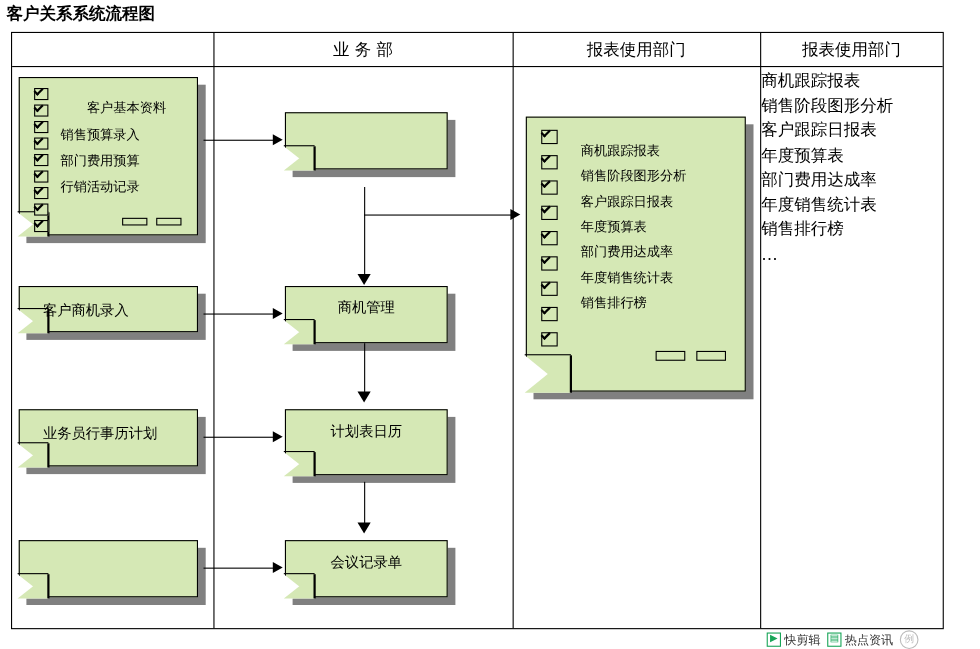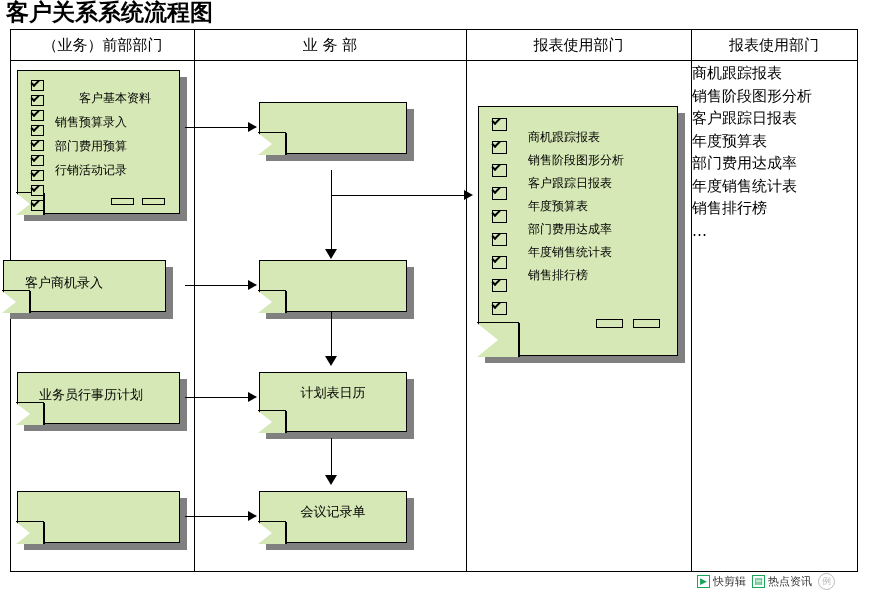--- a/index.html
+++ b/index.html
@@ -15,21 +15,21 @@
     overflow: hidden;
     font-family: "DejaVu Sans", "Liberation Sans", sans-serif;
     color: #000000;
   }
 
   
   #page-title {
     position: absolute;
     left: 6px;
     top: 0px;
-    font-size: 23px;
+    font-size: 15px;
     font-weight: bold;
     letter-spacing: 0px;
     line-height: 24px;
     color: #000000;
     white-space: nowrap;
   }
 
   
   #swimlane-table {
     position: absolute;
@@ -249,21 +249,20 @@
 <div id="page-title">客户关系系统流程图</div>
 
 <div id="swimlane-table">
 
   <div class="h-divider" style="top:30px;"></div>
 
   <div class="v-divider" style="left:183px;"></div>
   <div class="v-divider" style="left:455px;"></div>
   <div class="v-divider" style="left:680px;"></div>
 
-  <div class="lane-header" style="left:0px;width:183px;">（业务）前部部门</div>
   <div class="lane-header" style="left:183px;width:272px;">业 务 部</div>
   <div class="lane-header" style="left:455px;width:225px;">报表使用部门</div>
   <div class="lane-header" style="left:680px;width:166px;">报表使用部门</div>
 </div>
 
 <div class="doc-shape" style="left:17px;top:70px;width:163px;height:144px;">
   <div class="doc-shadow"></div>
   <div class="doc-body"></div>
   <div class="fold-cut"></div>
   <div class="fold-flap"></div>
@@ -286,21 +285,21 @@
   <div class="chk-text" style="left:38px;top:45px;">销售预算录入</div>
   <div class="chk-text" style="left:38px;top:69px;">部门费用预算</div>
   <div class="chk-text" style="left:38px;top:93px;">行销活动记录</div>
 
   <div class="tab-marks" style="left:94px;top:128px;">
     <span class="tab-mark"></span>
     <span class="tab-mark"></span>
   </div>
 </div>
 
-<div class="doc-shape" style="left:3px;top:260px;width:163px;height:52px;">
+<div class="doc-shape" style="left:17px;top:260px;width:163px;height:42px;">
   <div class="doc-shadow"></div>
   <div class="doc-body"></div>
   <div class="fold-cut"></div>
   <div class="fold-flap"></div>
   <div class="fold-edge-a" style="left:-1px;bottom:21px;width:28px;height:1.5px;"></div>
   <div class="fold-edge-b" style="left:26px;bottom:-1px;width:1.5px;height:22px;"></div>
   <div class="box-label left" style="top:15px;">客户商机录入</div>
 </div>
 
 <div class="doc-shape" style="left:17px;top:372px;width:163px;height:52px;">
@@ -331,20 +330,21 @@
   <div class="fold-edge-b" style="left:26px;bottom:-1px;width:1.5px;height:22px;"></div>
 </div>
 
 <div class="doc-shape" style="left:259px;top:260px;width:148px;height:52px;">
   <div class="doc-shadow"></div>
   <div class="doc-body"></div>
   <div class="fold-cut"></div>
   <div class="fold-flap"></div>
   <div class="fold-edge-a" style="left:-1px;bottom:21px;width:28px;height:1.5px;"></div>
   <div class="fold-edge-b" style="left:26px;bottom:-1px;width:1.5px;height:22px;"></div>
+  <div class="box-label center" style="top:13px;">商机管理</div>
 </div>
 
 <div class="doc-shape" style="left:259px;top:372px;width:148px;height:60px;">
   <div class="doc-shadow"></div>
   <div class="doc-body"></div>
   <div class="fold-cut"></div>
   <div class="fold-flap"></div>
   <div class="fold-edge-a" style="left:-1px;bottom:21px;width:28px;height:1.5px;"></div>
   <div class="fold-edge-b" style="left:26px;bottom:-1px;width:1.5px;height:22px;"></div>
   <div class="box-label center" style="top:13px;">计划表日历</div>

